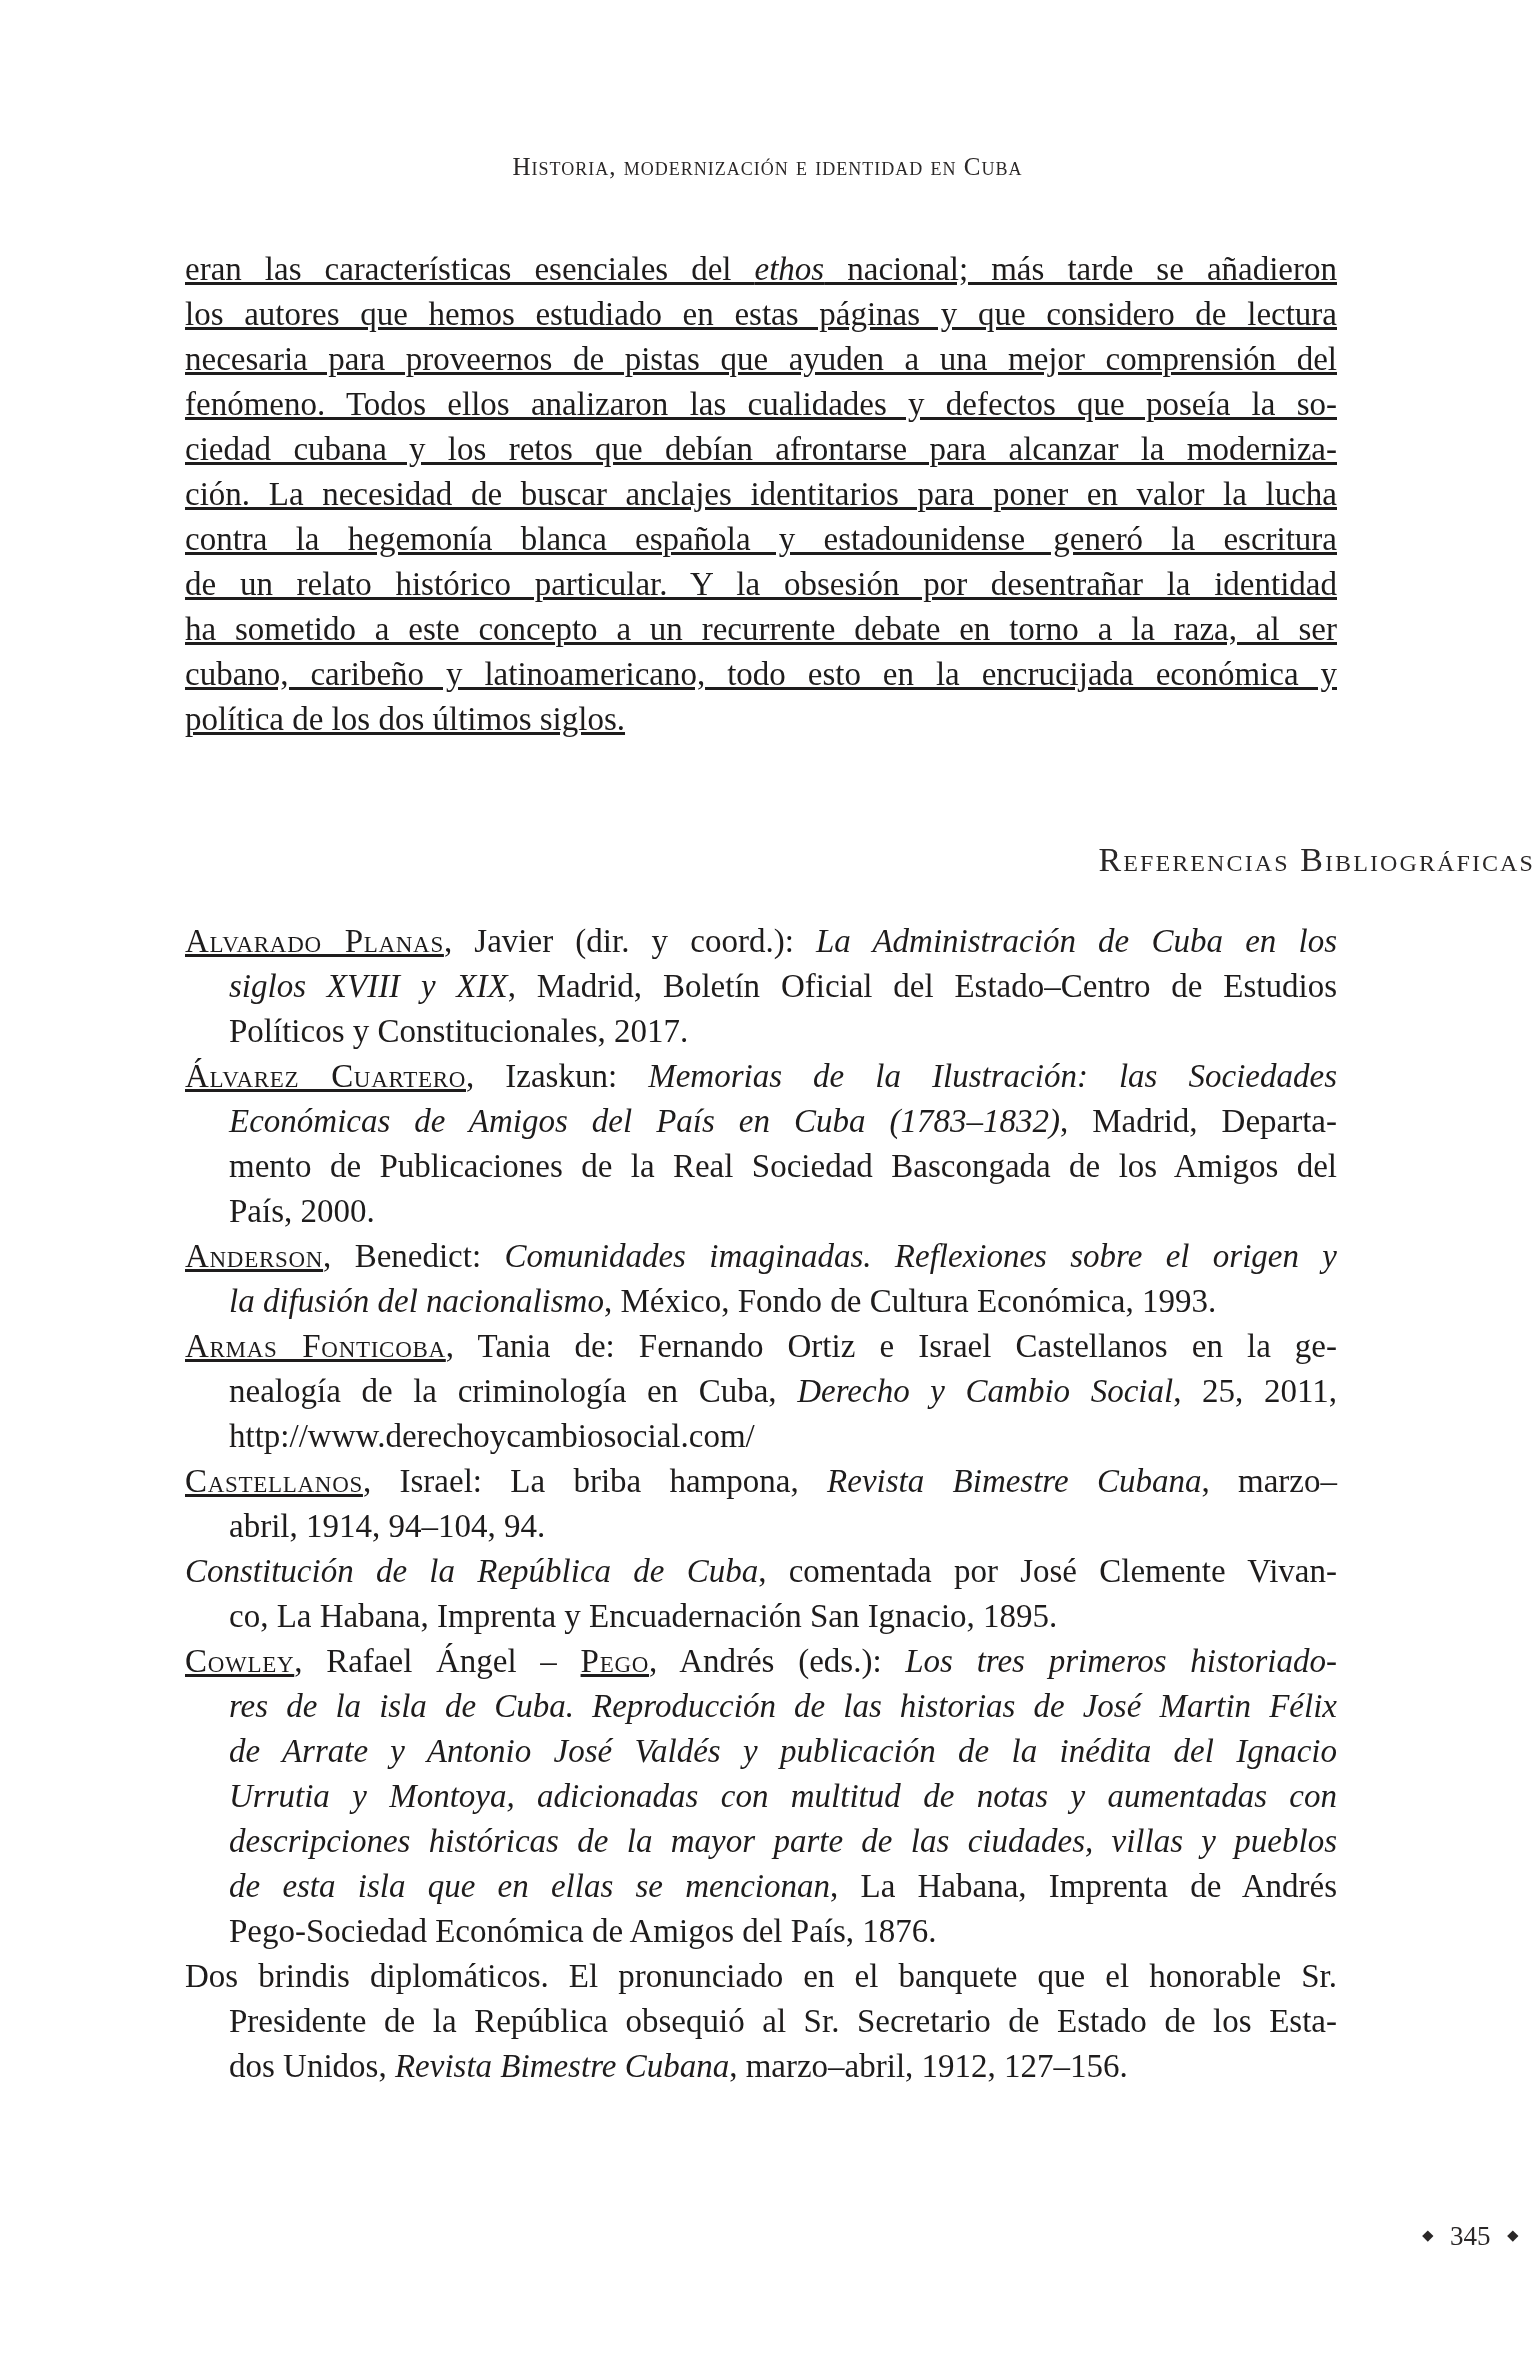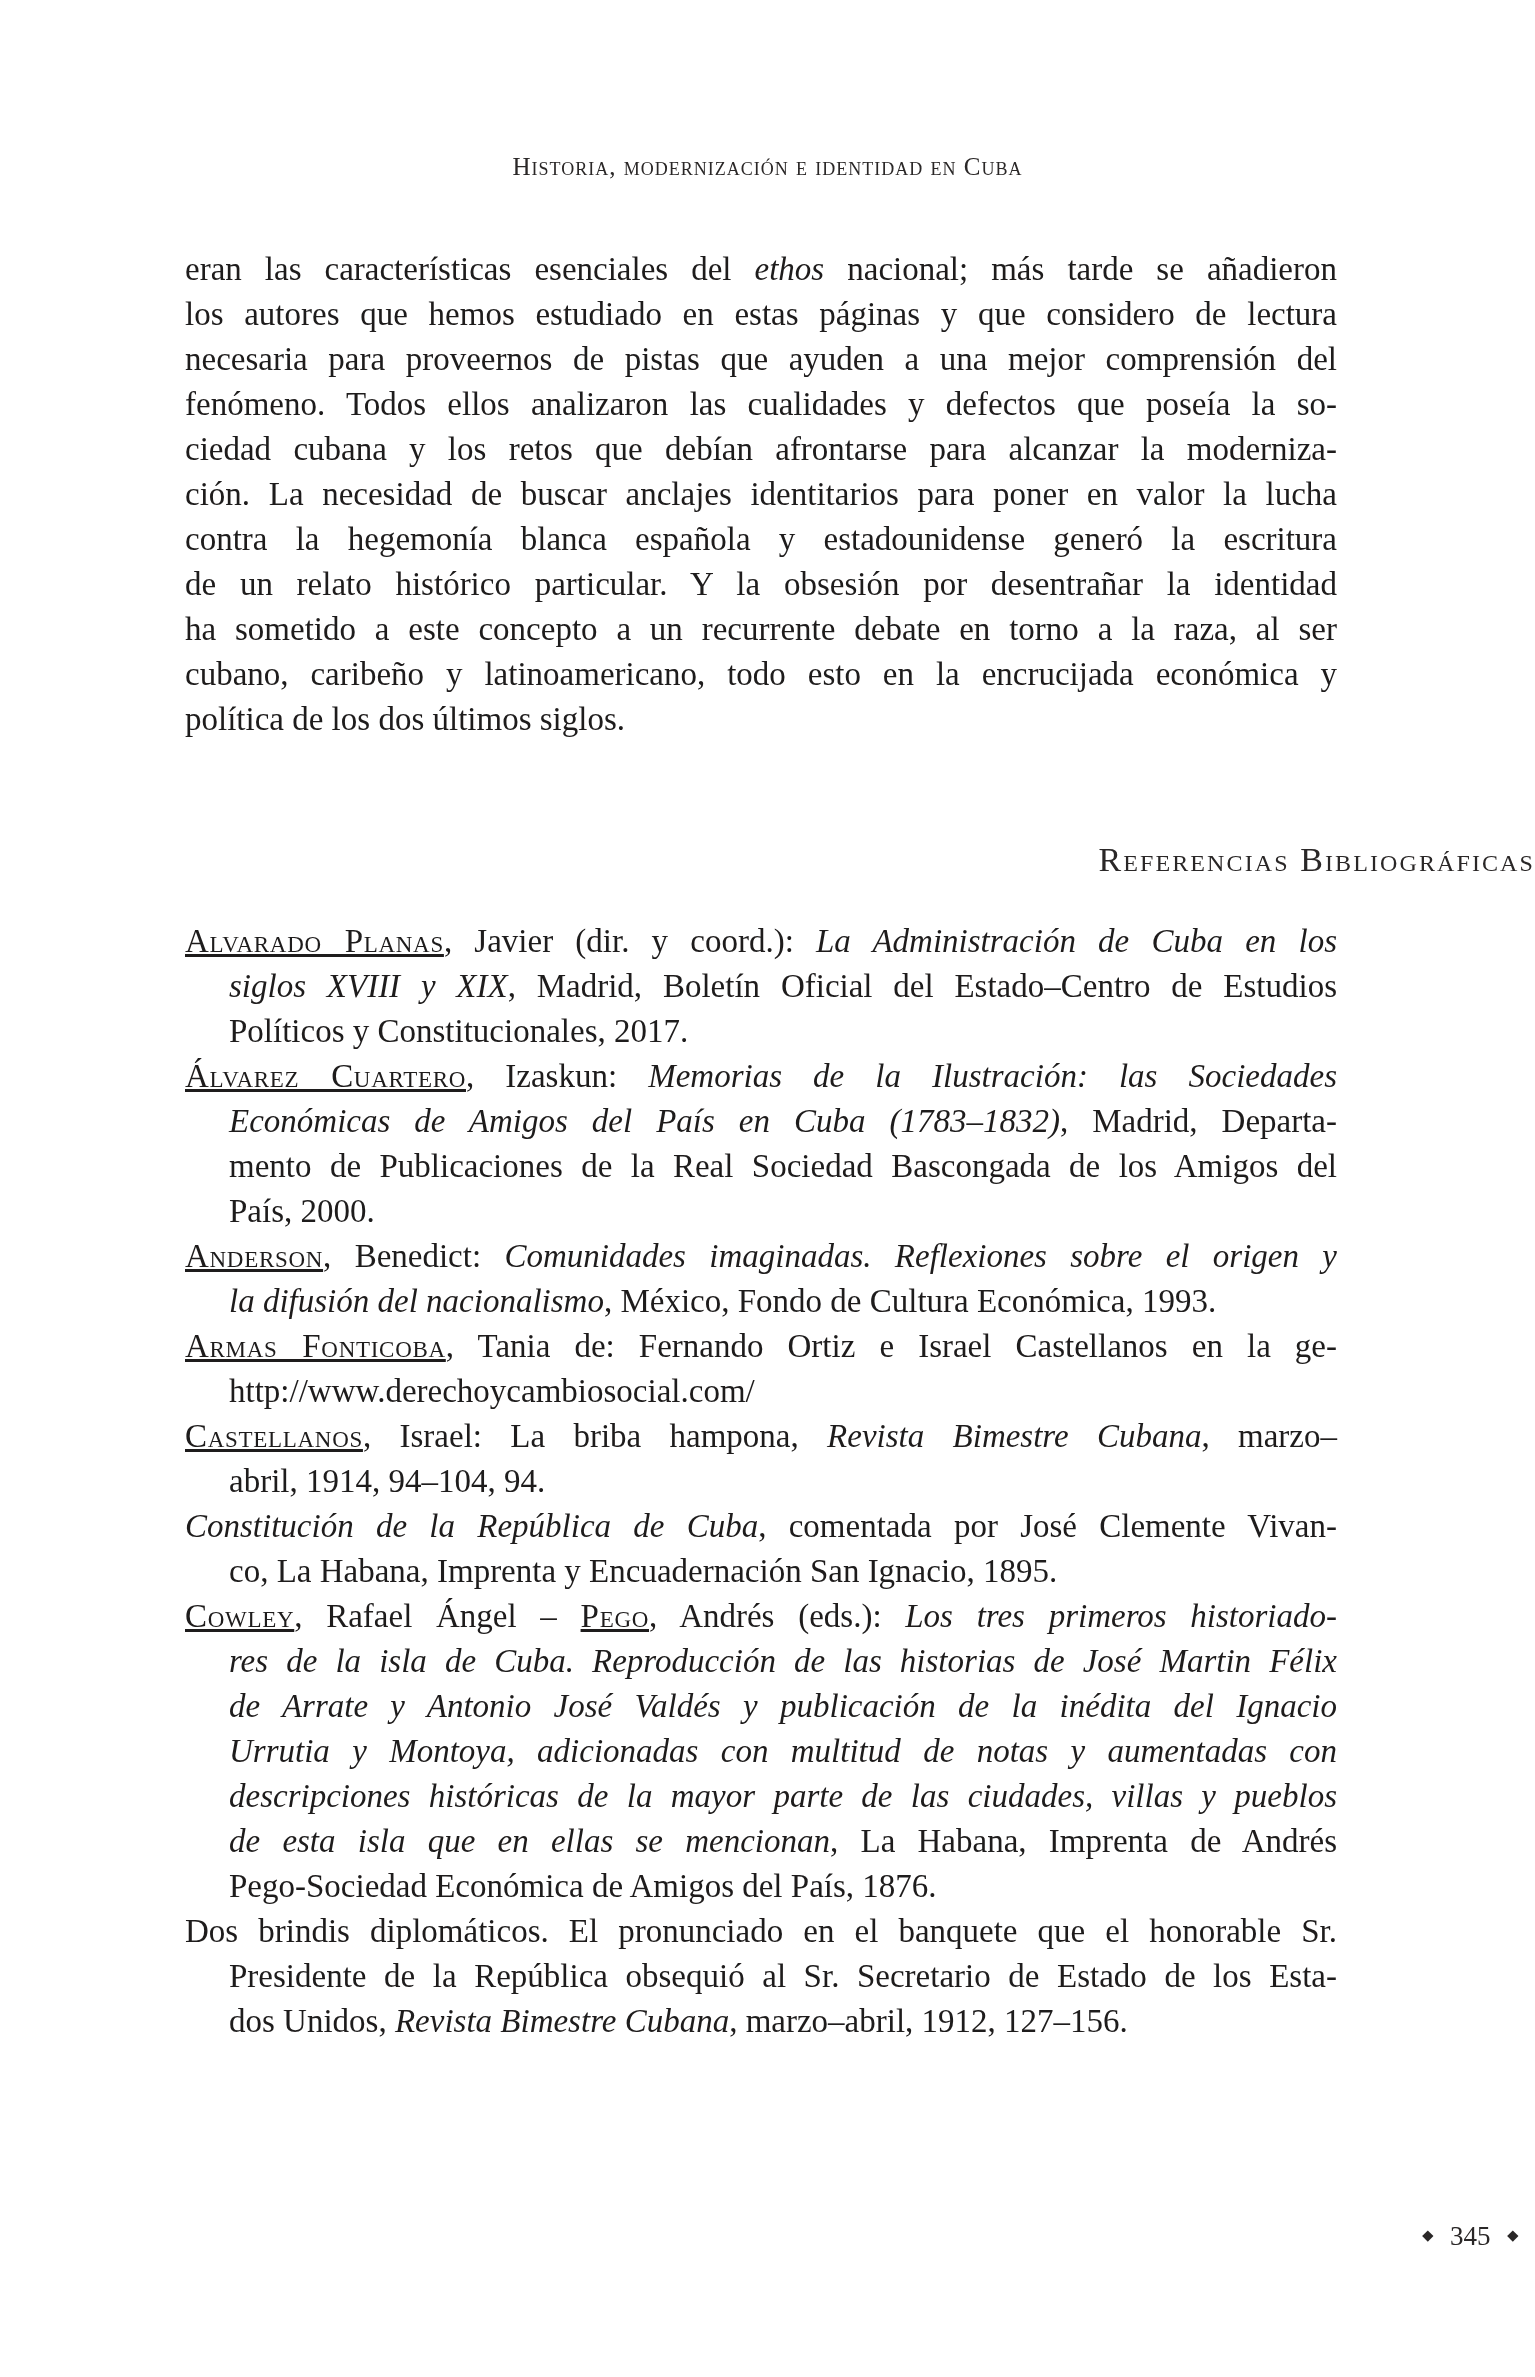--- a/index.html
+++ b/index.html
@@ -5,21 +5,21 @@
   html, body { margin: 0; padding: 0; background: #ffffff; }
   body { width: 1535px; height: 2377px; position: relative; overflow: hidden;
          font-family: "DejaVu Serif", "Liberation Serif", serif; color: #1e1c1c; }
   .page { position: absolute; left: 0; top: 0; width: 1535px; height: 2377px; }
   .running-head { position: absolute; top: 153px; left: 0; width: 1535px; text-align: center;
                   font-family: "Liberation Serif", serif; font-variant: small-caps; font-size: 25px;
                   letter-spacing: 1px; color: #2a2727; }
   .body-text { position: absolute; left: 185px; top: 247px; width: 1152px;
                font-family: "Liberation Serif", serif; font-size: 33px; line-height: 45px;
                text-align: justify; }
-  .body-text .line { display: block; text-align: justify; text-align-last: justify; white-space: nowrap; height: 45px; }
+  .body-text .line { display: block; text-align: justify; text-align-last: justify; white-space: nowrap; height: 45px; text-decoration: underline; }
   .body-text .line.last { text-align-last: left; }
   .section-heading { position: absolute; top: 841px; left: 0; width: 1535px; text-align: right;
                      font-family: "Liberation Serif", serif; font-variant: small-caps; font-size: 34px;
                      letter-spacing: 2.1px; color: #2a2727; }
   .refs { position: absolute; left: 185px; top: 919px; width: 1152px;
           font-family: "Liberation Serif", serif; font-size: 33px; line-height: 45px; }
   .ref-line { display: block; white-space: nowrap; text-align: justify; text-align-last: justify; height: 45px; }
   .ref-line.indent { padding-left: 44px; }
   .ref-line.last { text-align-last: left; }
   .sc { font-variant: small-caps; letter-spacing: 0.7px; text-decoration: underline; }
@@ -62,20 +62,21 @@
         <span class="ref-line indent"><span class="it">Económicas de Amigos del País en Cuba (1783–1832)</span><span>, Madrid, Departa-</span></span>
         <span class="ref-line indent"><span>mento de Publicaciones de la Real Sociedad Bascongada de los Amigos del</span></span>
         <span class="ref-line indent last"><span>País, 2000.</span></span>
       </div>
       <div>
         <span class="ref-line"><span class="sc">Anderson</span><span>, Benedict: </span><span class="it">Comunidades imaginadas. Reflexiones sobre el origen y</span></span>
         <span class="ref-line indent last"><span class="it">la difusión del nacionalismo</span><span>, México, Fondo de Cultura Económica, 1993.</span></span>
       </div>
       <div>
         <span class="ref-line"><span class="sc">Armas Fonticoba</span><span>, Tania de: Fernando Ortiz e Israel Castellanos en la ge-</span></span>
+        <span class="ref-line indent"><span>nealogía de la criminología en Cuba, </span><span class="it">Derecho y Cambio Social</span><span>, 25, 2011,</span></span>
         <span class="ref-line indent last"><span>http://www.derechoycambiosocial.com/</span></span>
       </div>
       <div>
         <span class="ref-line"><span class="sc">Castellanos</span><span>, Israel: La briba hampona, </span><span class="it">Revista Bimestre Cubana</span><span>, marzo–</span></span>
         <span class="ref-line indent last"><span>abril, 1914, 94–104, 94.</span></span>
       </div>
       <div>
         <span class="ref-line"><span class="it">Constitución de la República de Cuba</span><span>, comentada por José Clemente Vivan-</span></span>
         <span class="ref-line indent last"><span>co, La Habana, Imprenta y Encuadernación San Ignacio, 1895.</span></span>
       </div>

